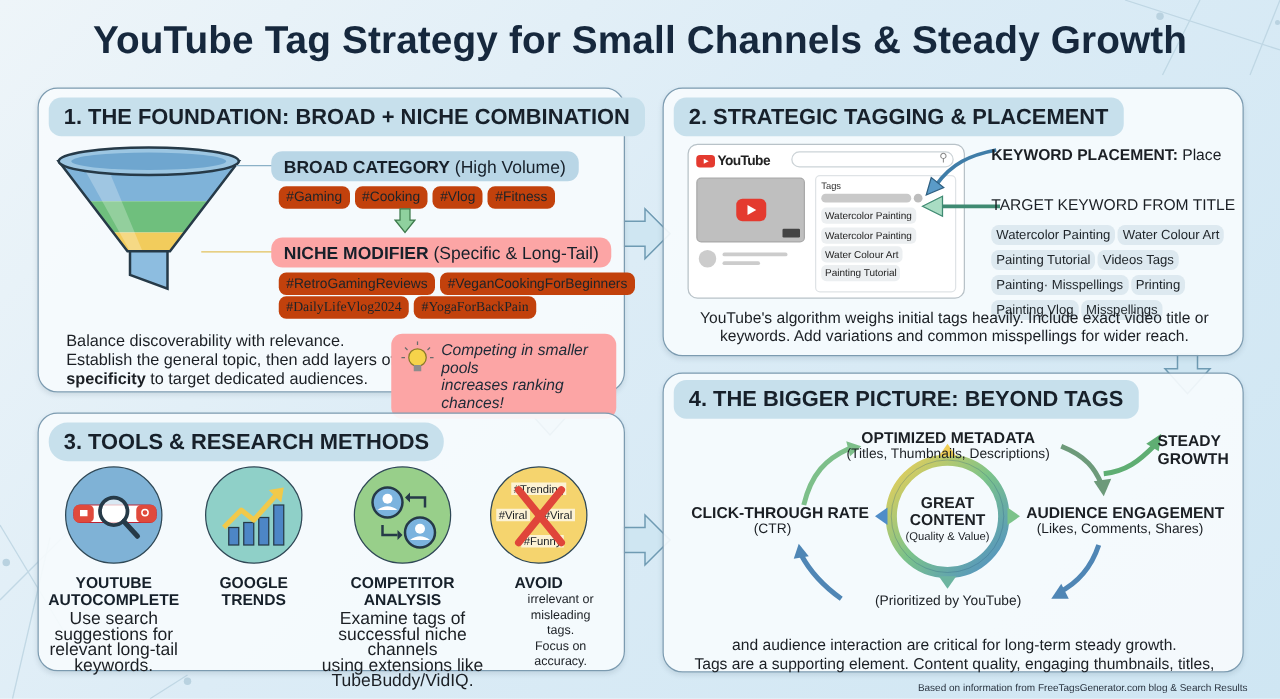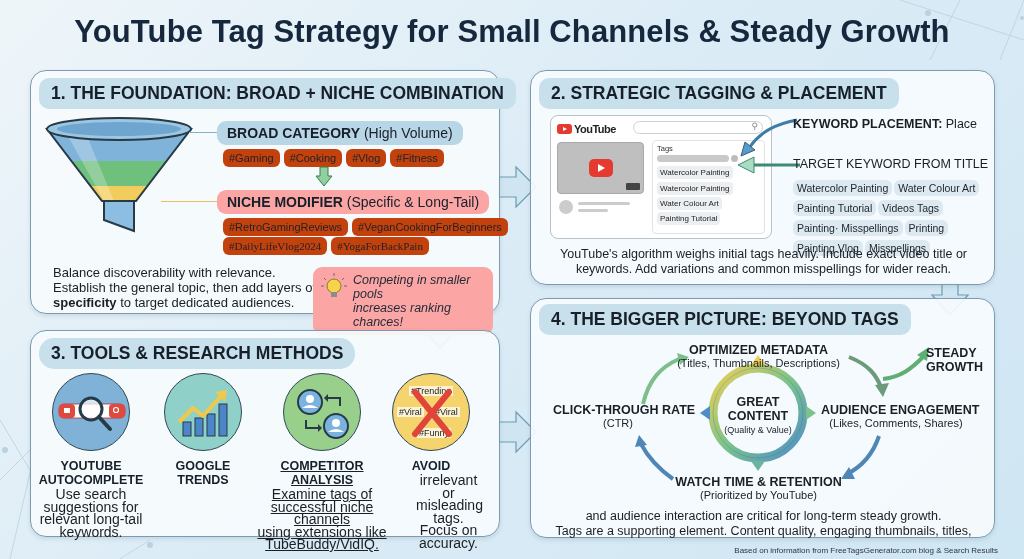--- a/index.html
+++ b/index.html
@@ -292,21 +292,21 @@
         <polyline points="14,48 28,34 38,42 56,22" fill="none" stroke="#f1c94a" stroke-width="4" stroke-linejoin="round"></polyline>
         <path d="M50,18 L62,16 L60,28 Z" fill="#f1c94a"></path>
       </svg>
     </div>
     <div class="t-title">
         <div>GOOGLE</div>
         <div>TRENDS</div>
       </div>
   </div>
 
-  <div class="tool" style="left:226px;width:130px;text-decoration:underline;">
+  <div class="tool" style="left:226px;width:130px;">
     <div class="circle" style="background:#98cf8a;">
       <svg width="78" height="78" viewBox="0 0 78 78">
         <circle cx="26" cy="28" r="12" fill="#7bb3de" stroke="#263a48" stroke-width="2"></circle>
         <circle cx="26" cy="25" r="4" fill="#fff"></circle>
           <path d="M18,34 Q26,28 34,34" fill="#fff"></path>
         <circle cx="52" cy="52" r="12" fill="#7bb3de" stroke="#263a48" stroke-width="2"></circle>
         <circle cx="52" cy="49" r="4" fill="#fff"></circle>
           <path d="M44,58 Q52,52 60,58" fill="#fff"></path>
         <path d="M56,32 L56,24 L44,24" fill="none" stroke="#263a48" stroke-width="2"></path>
           <path d="M44,20 L40,24 L44,28 Z" fill="#263a48"></path>
@@ -333,21 +333,21 @@
       <div style="position:absolute;left:40px;top:33px;font-size:9px;background:rgba(255,255,255,0.7);padding:0 2px;">#Viral</div>
       <div style="position:absolute;left:24px;top:54px;font-size:9px;background:rgba(255,255,255,0.7);padding:0 2px;">#Funny</div>
       <svg style="position:absolute;left:0;top:0;" width="78" height="78">
           <line x1="22" y1="18" x2="56" y2="60" stroke="#e0453a" stroke-width="6" stroke-linecap="round"></line>
           <line x1="56" y1="18" x2="22" y2="60" stroke="#e0453a" stroke-width="6" stroke-linecap="round"></line>
         </svg>
     </div>
     <div class="t-title">
         <div>AVOID</div>
       </div>
-    <div class="t-desc" style="font-size:14px;line-height:12.5px;margin-left:35px;">
+    <div class="t-desc" style="font-size:10px;line-height:12.5px;margin-left:35px;">
         <div>irrelevant or</div>
         <div>misleading tags.</div>
         <div>Focus on accuracy.</div>
       </div>
   </div>
 </div>
 
 <div class="panel" id="p4">
   <div class="panel-header" style="left:8px;top:5px;">4. THE BIGGER PICTURE: BEYOND TAGS</div>
 
@@ -377,21 +377,21 @@
     <path d="M104,148 L108,136 L116,146 Z" fill="#4f86b5"></path>
 
     <path d="M352,80 C370,78 380,70 392,58" fill="none" stroke="#5fae73" stroke-width="4"></path>
     <path d="M386,56 L398,48 L396,62 Z" fill="#5fae73"></path>
   </svg>
 
   <div class="cyc-label" style="left:140px;top:32px;width:175px;margin-top:12px;"><b>OPTIMIZED METADATA</b><span>(Titles, Thumbnails, Descriptions)</span></div>
   <div class="cyc-label" style="left:190px;top:96px;width:74px;"><b>GREAT</b><b>CONTENT</b><span style="font-size:9px;">(Quality &amp; Value)</span></div>
   <div class="cyc-label" style="left:290px;top:104px;width:150px;"><b>AUDIENCE ENGAGEMENT</b><span>(Likes, Comments, Shares)</span></div>
   <div class="cyc-label" style="left:22px;top:104px;width:130px;"><b>CLICK-THROUGH RATE</b><span>(CTR)</span></div>
-  <div class="cyc-label" style="left:140px;top:176px;width:175px;"><b>WATCH TIME &amp; RETENTION</b><span>(Prioritized by YouTube)</span></div>
+  <div class="cyc-label" style="left:140px;top:176px;width:175px;"><span>(Prioritized by YouTube)</span></div>
   <div class="cyc-label" style="left:395px;top:47px;width:50px;">
       <b>STEADY</b>
       <b>GROWTH</b>
     </div>
 
   <div class="center-text" style="left:0;top:210px;width:465px;">
     <div>and audience interaction are critical for long-term steady growth.</div>
     <div>Tags are a supporting element. Content quality, engaging thumbnails, titles,</div>
   </div>
 </div>

